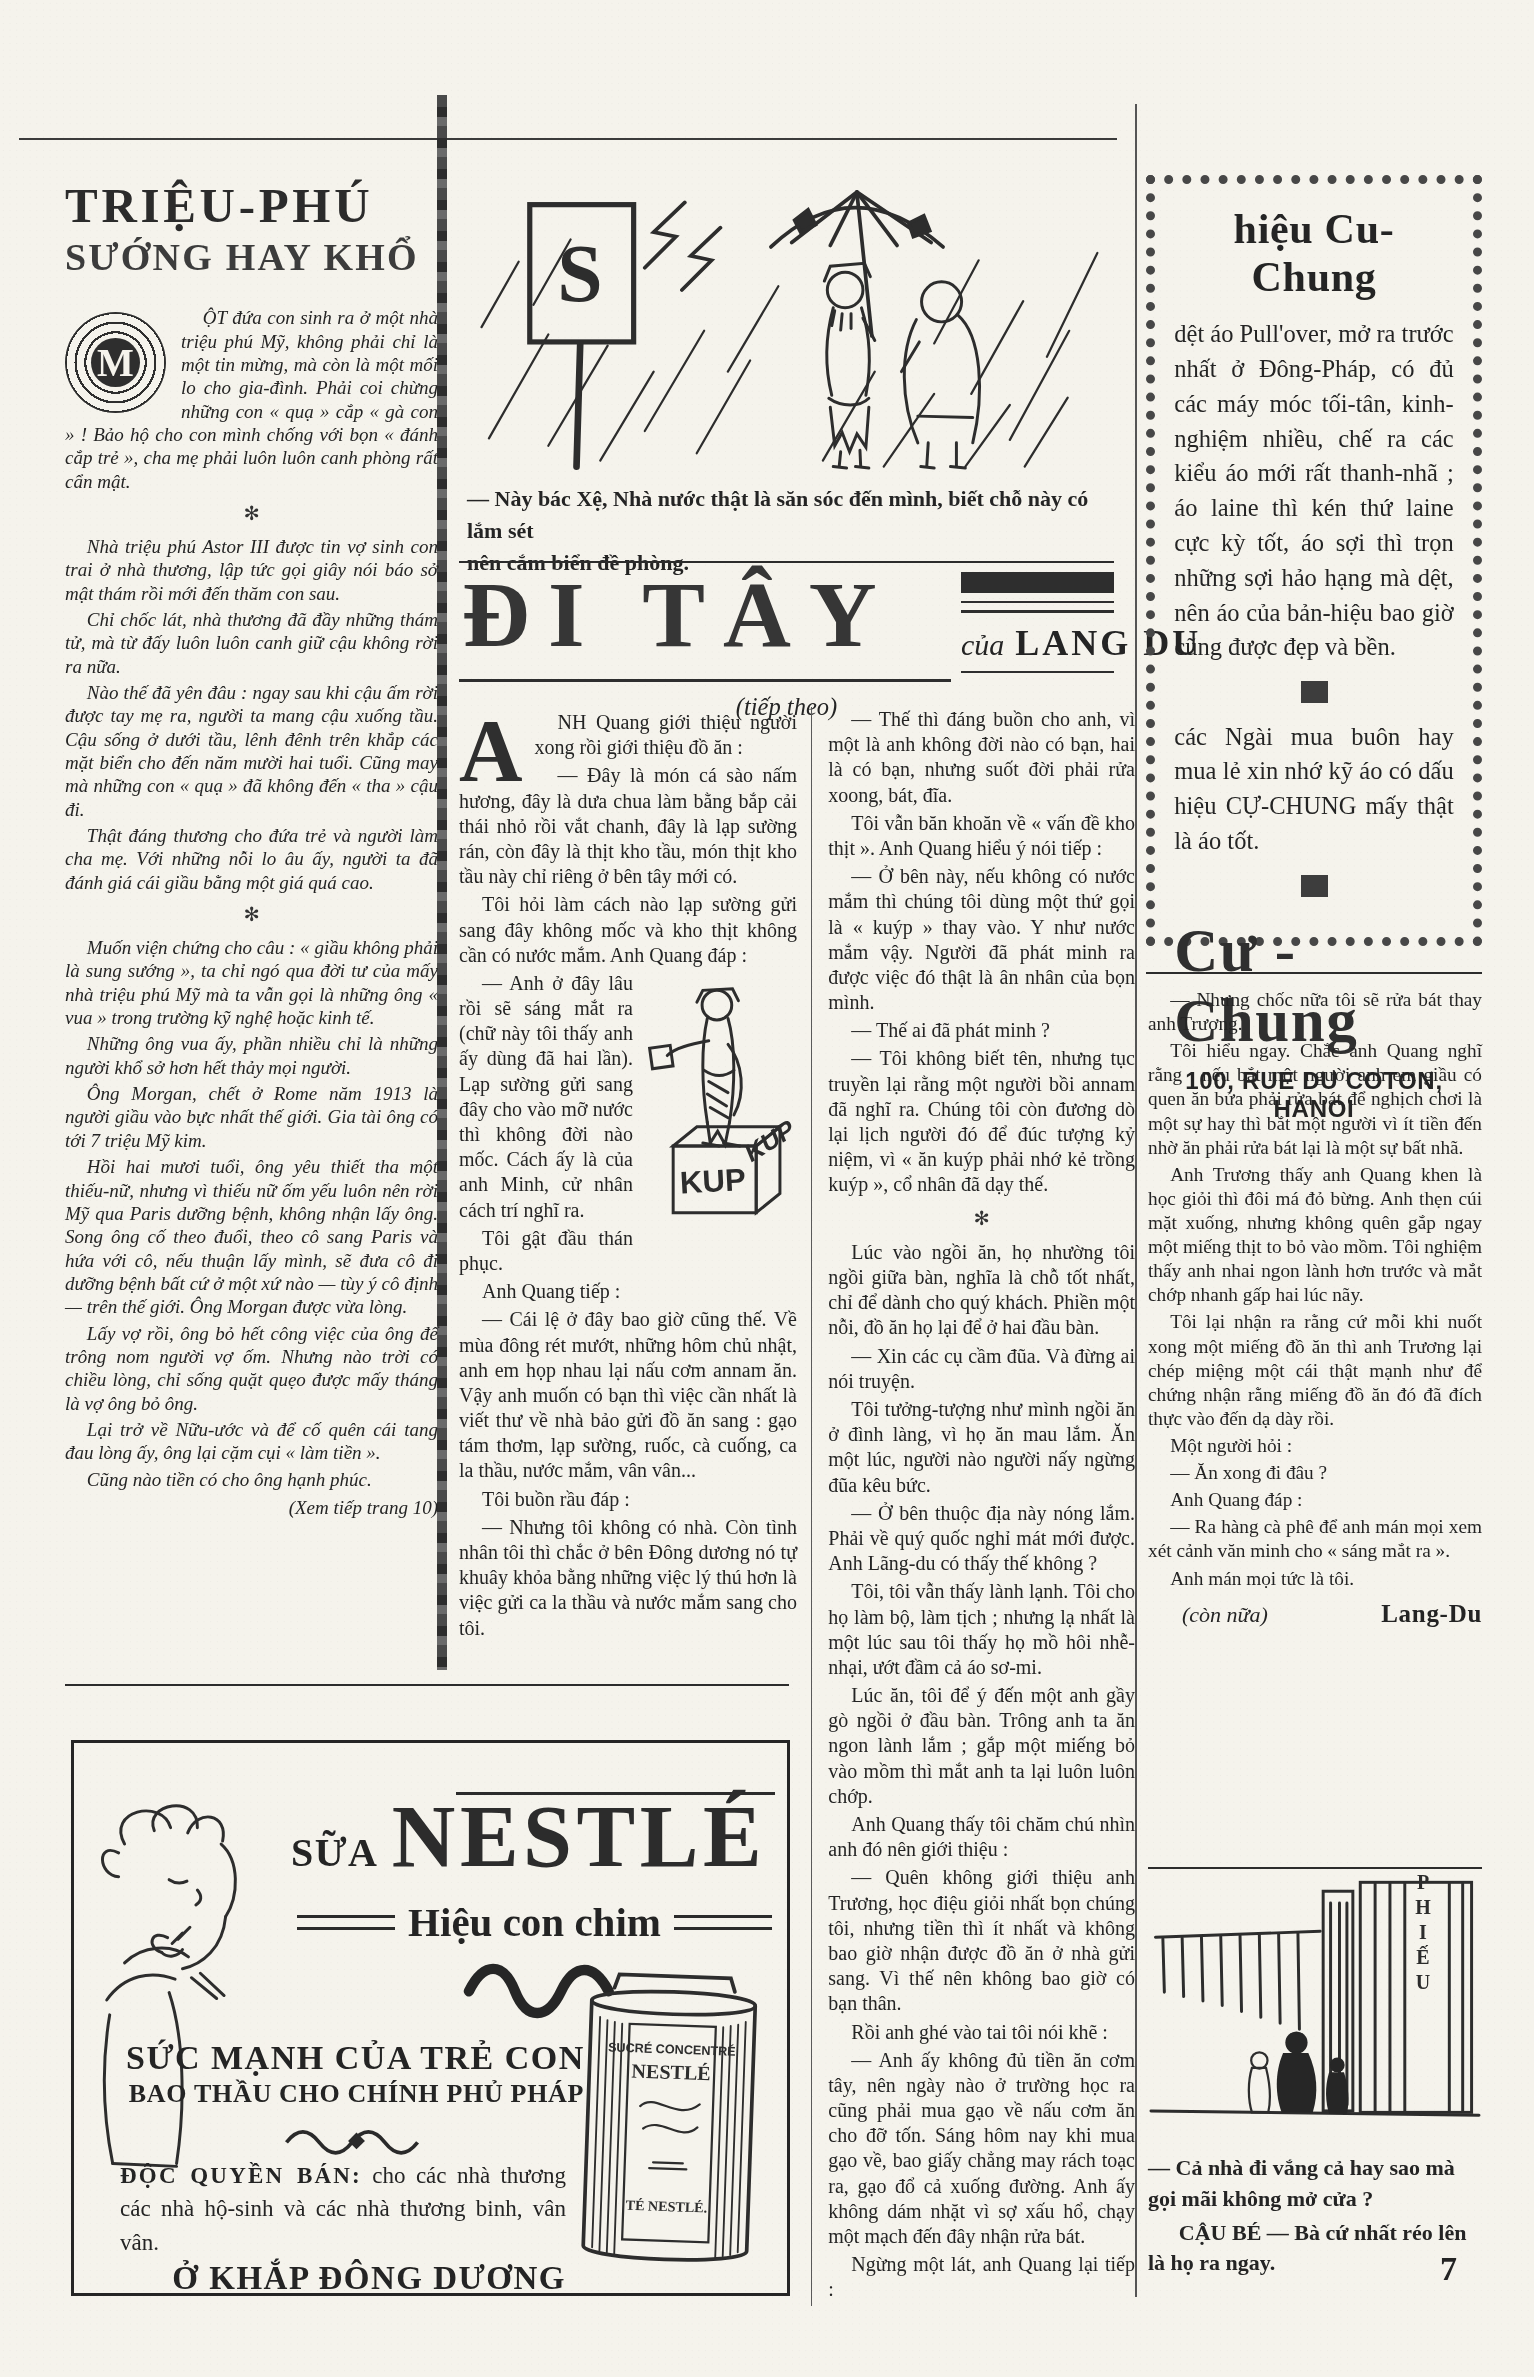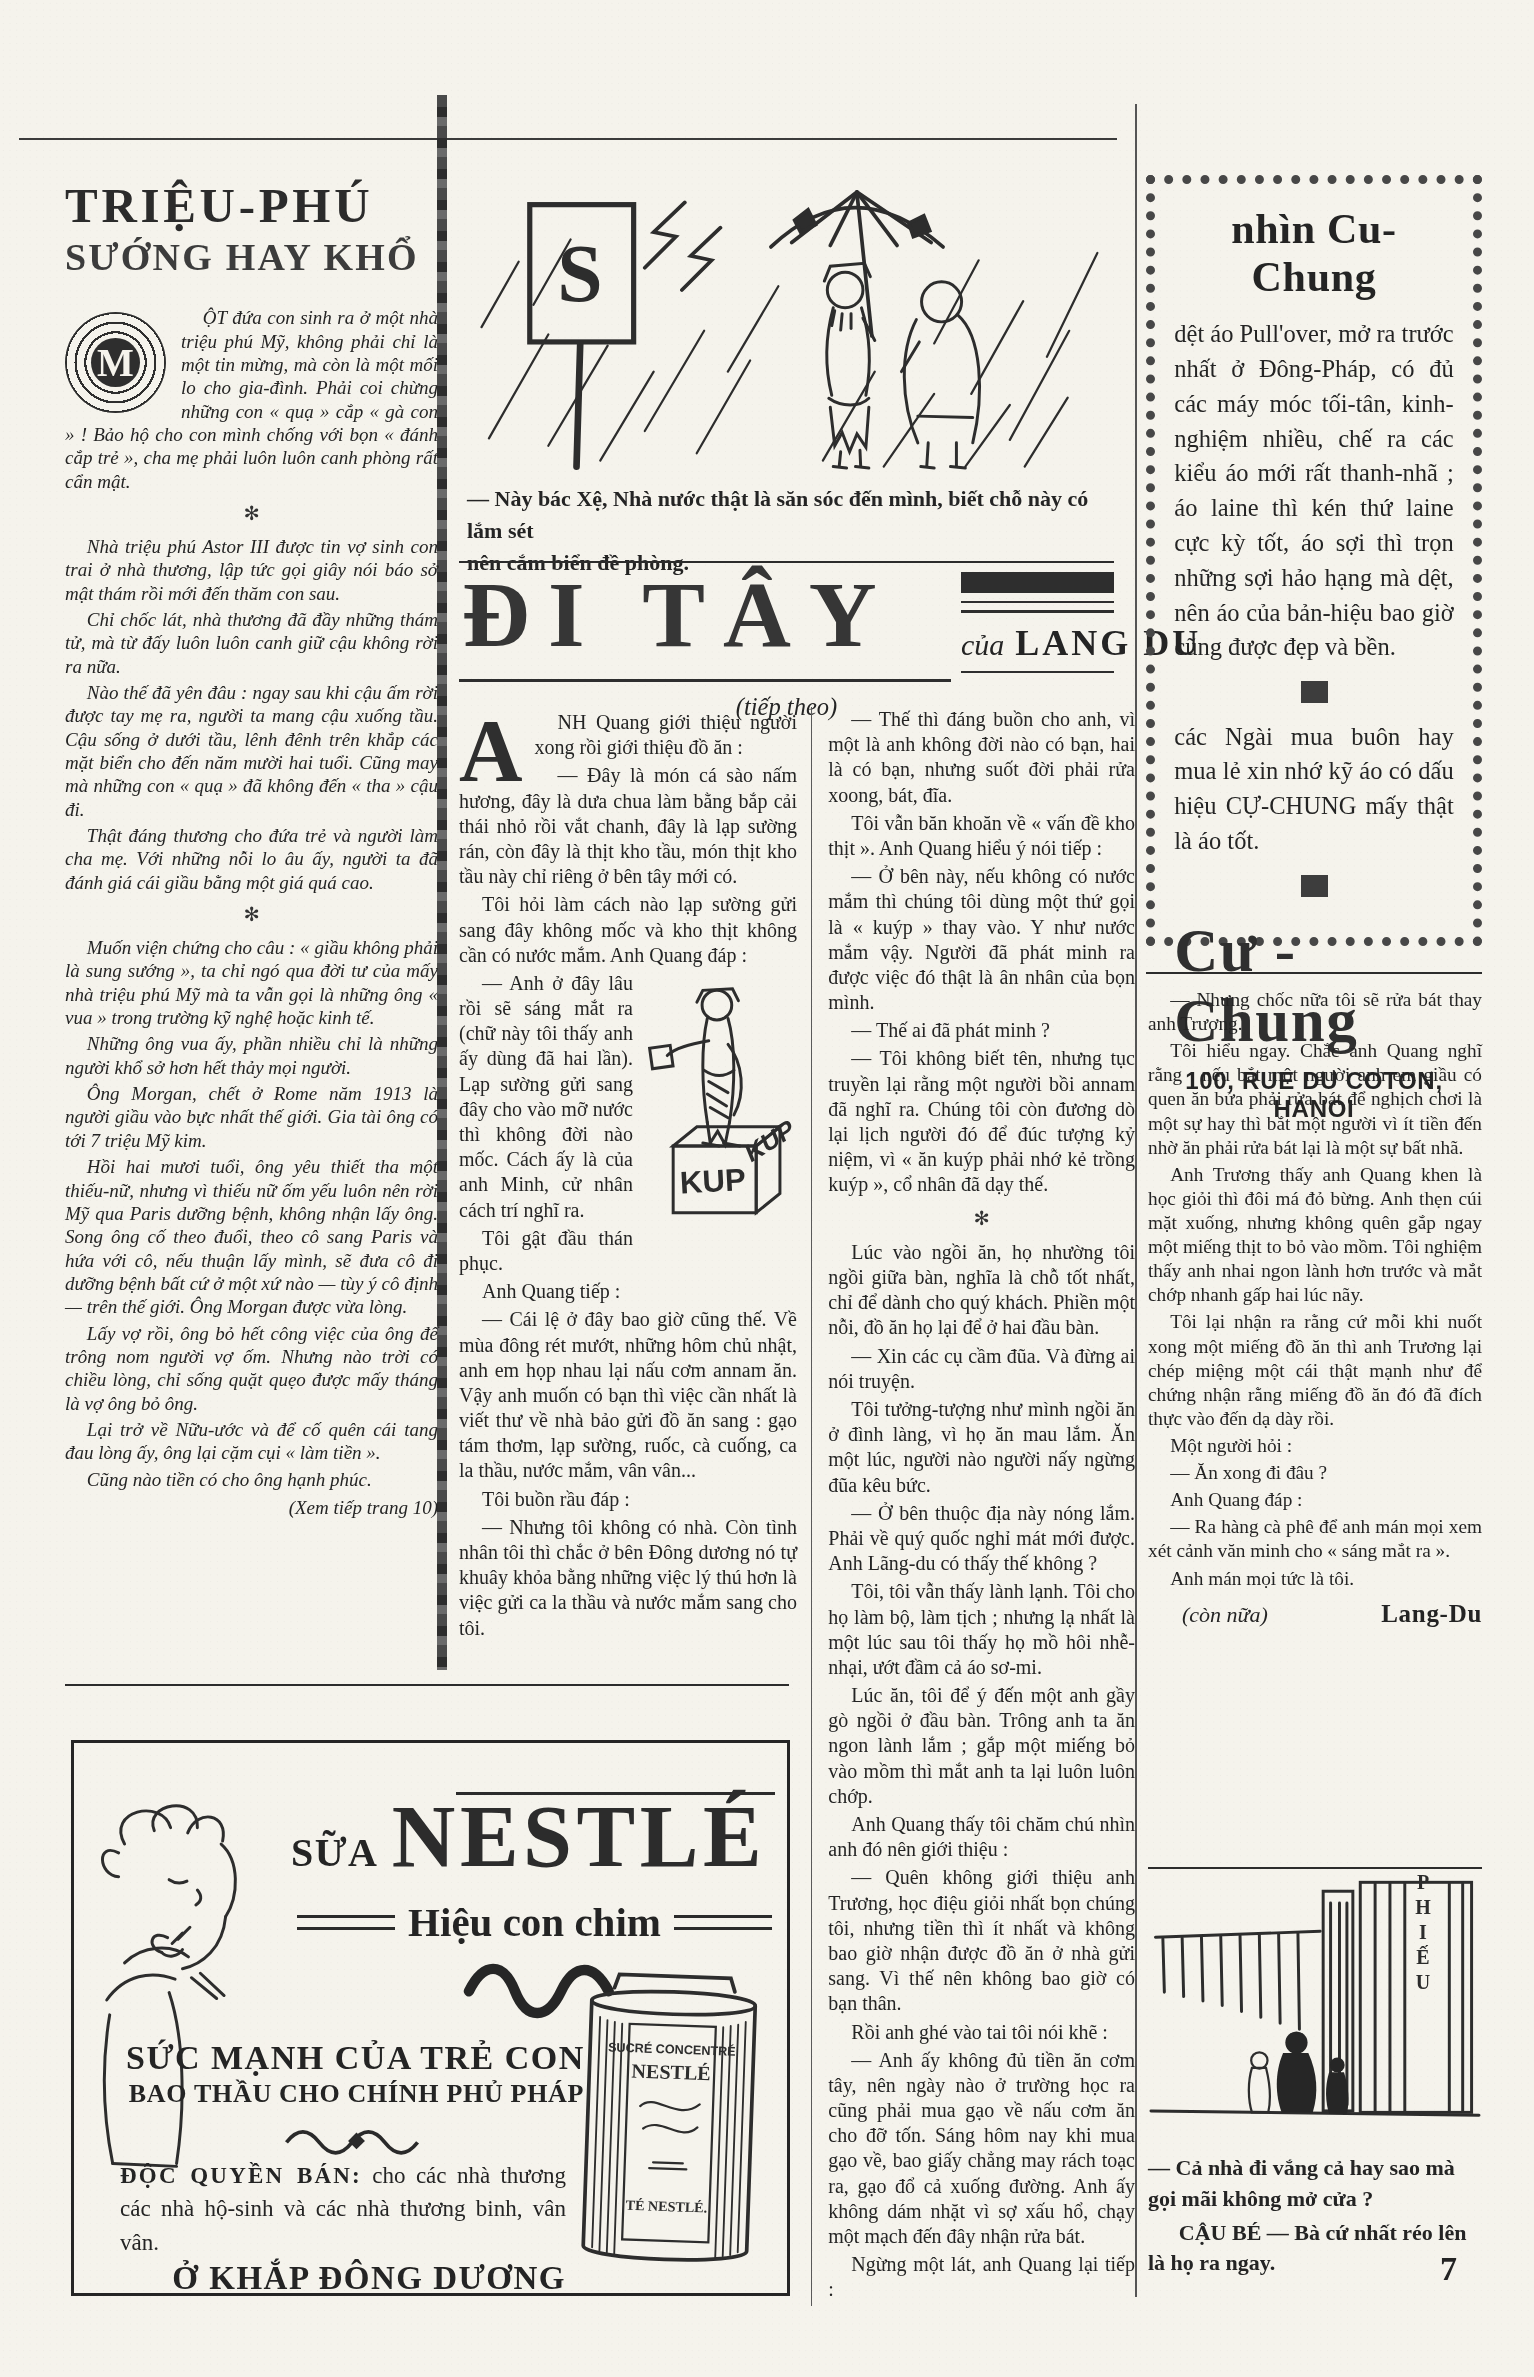--- a/index.html
+++ b/index.html
@@ -282,21 +282,21 @@
         <p class="para">Lúc ăn, tôi để ý đến một anh gầy gò ngồi ở đầu bàn. Trông anh ta ăn ngon lành lắm ; gắp một miếng bỏ vào mồm thì mắt anh ta lại luôn luôn chớp.</p>
         <p class="para">Anh Quang thấy tôi chăm chú nhìn anh đó nên giới thiệu :</p>
         <p class="para">— Quên không giới thiệu anh Trương, học điệu giỏi nhất bọn chúng tôi, nhưng tiền thì ít nhất và không bao giờ nhận được đồ ăn ở nhà gửi sang. Vì thế nên không bao giờ có bạn thân.</p>
         <p class="para">Rồi anh ghé vào tai tôi nói khẽ :</p>
         <p class="para">— Anh ấy không đủ tiền ăn cơm tây, nên ngày nào ở trường học ra cũng phải mua gạo về nấu cơm ăn cho đỡ tốn. Sáng hôm nay khi mua gạo về, bao giấy chẳng may rách toạc ra, gạo đổ cả xuống đường. Anh ấy không dám nhặt vì sợ xấu hổ, chạy một mạch đến đây nhận rửa bát.</p>
         <p class="para">Ngừng một lát, anh Quang lại tiếp :</p>
       </div>
   </div>
 
   <div class="abs cc">
-    <div class="cc-h">nhìn Cu-Chung</div>
+    <div class="cc-h">hiệu Cu-Chung</div>
     <p>dệt áo Pull'over, mở ra trước nhất ở Đông-Pháp, có đủ các máy móc tối-tân, kinh-nghiệm nhiều, chế ra các kiểu áo mới rất thanh-nhã ; áo laine thì kén thứ laine cực kỳ tốt, áo sợi thì trọn những sợi hảo hạng mà dệt, nên áo của bản-hiệu bao giờ cũng được đẹp và bền.</p>
     <div class="sq"></div>
     <p>các Ngài mua buôn hay mua lẻ xin nhớ kỹ áo có dấu hiệu CỰ-CHUNG mấy thật là áo tốt.</p>
     <div class="sq"></div>
     <div class="cc-logo">Cư - Chung</div>
     <div class="cc-addr">100, RUE DU COTON, HANOI</div>
   </div>
 
   <div class="abs divider zz-cc">
       <div class="zz"></div>

